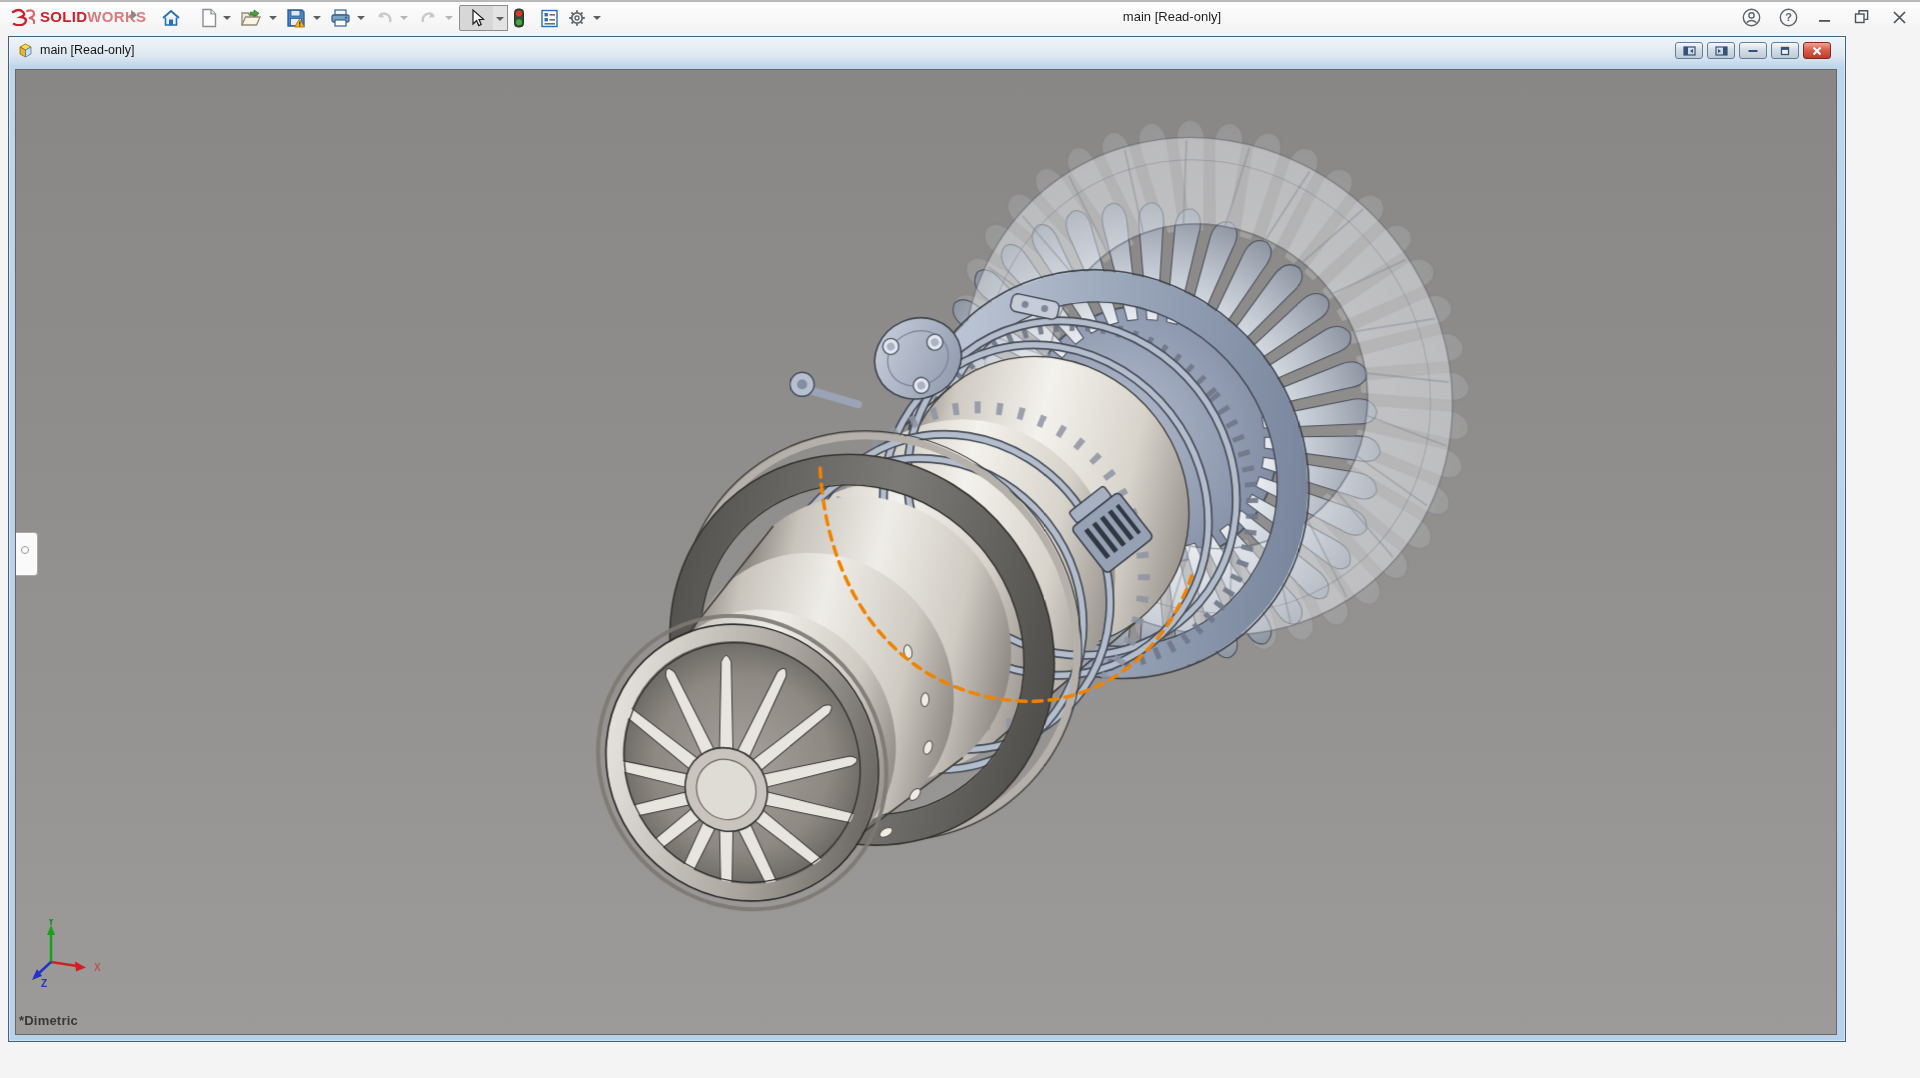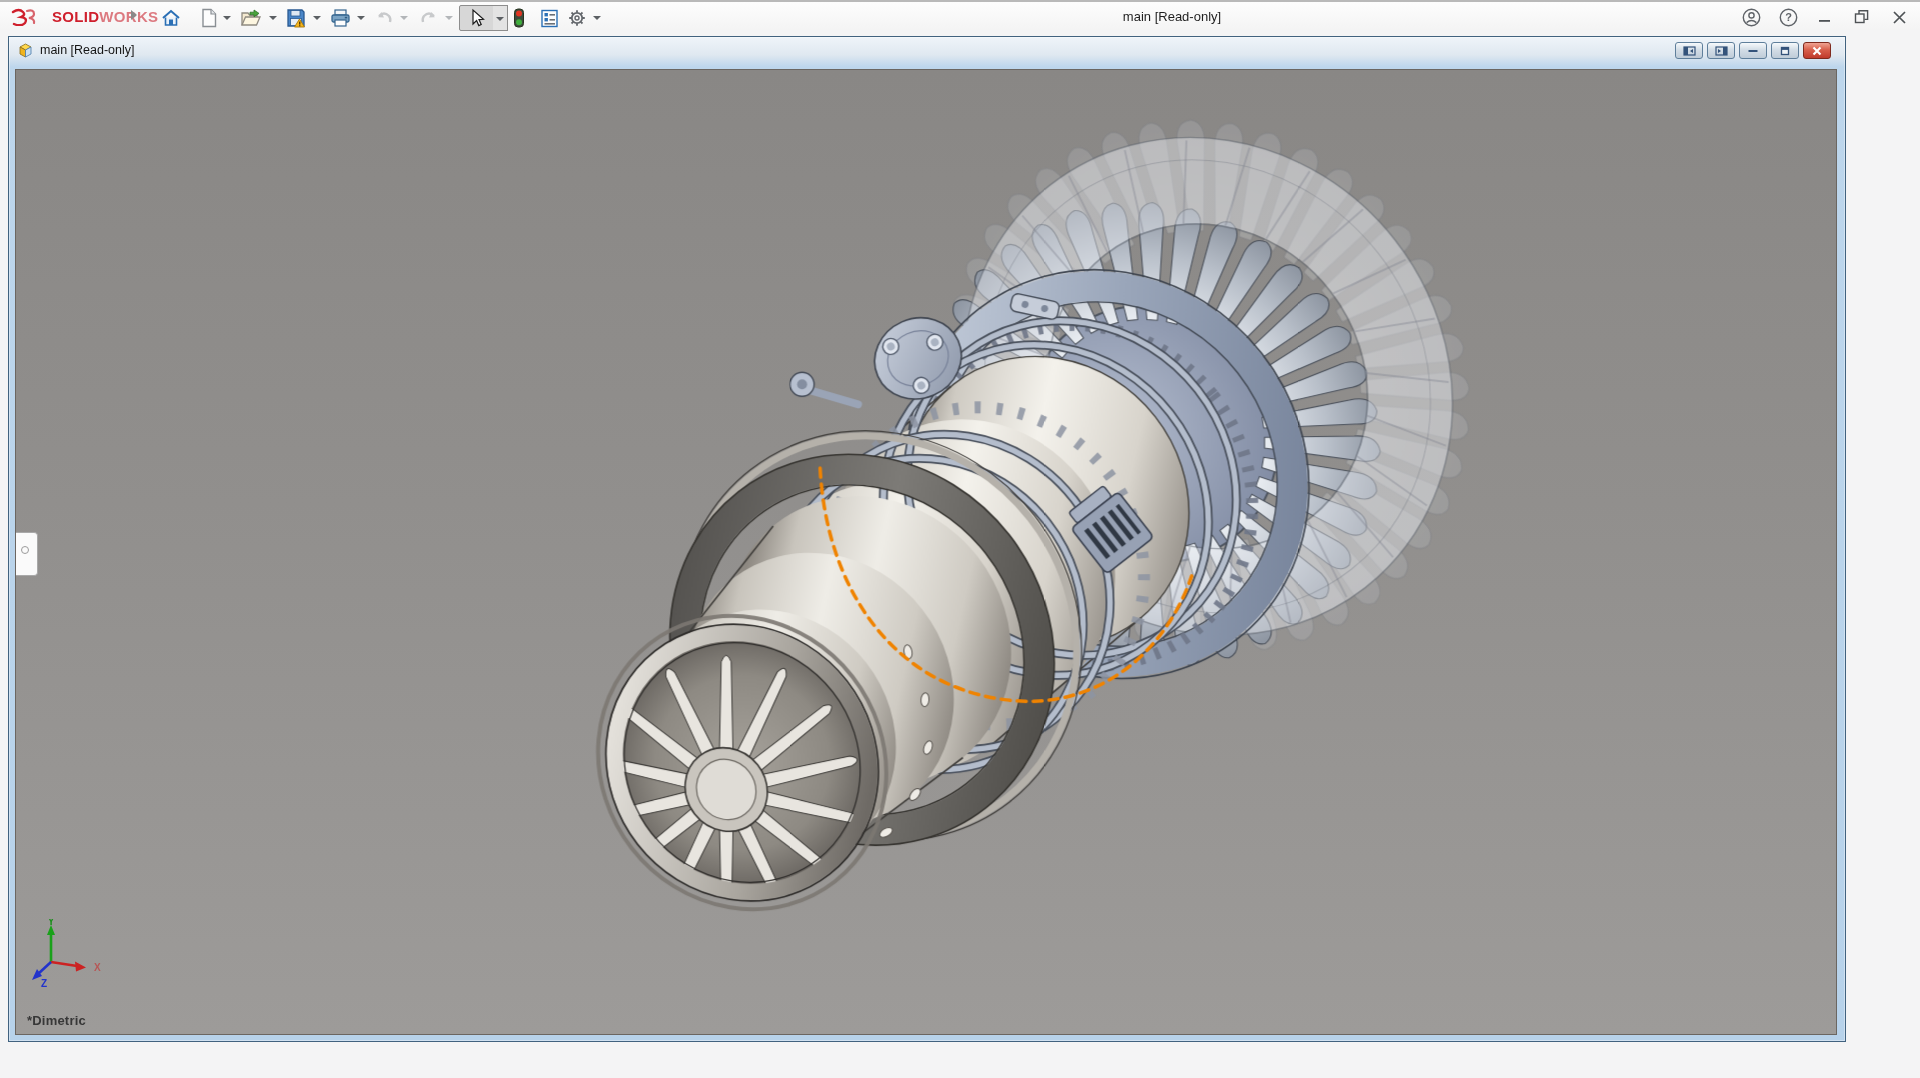--- a/index.html
+++ b/index.html
@@ -1,21 +1,21 @@
 <!DOCTYPE html>
 <html><head>
 <meta charset="utf-8">
 <style>
   html,body{margin:0;padding:0;width:1920px;height:1078px;overflow:hidden;
     background:#f4f4f5;font-family:"Liberation Sans",sans-serif;
     -webkit-font-smoothing:antialiased;}
   
   .topbar{position:absolute;left:0;top:0;width:1920px;height:30px;
     background:linear-gradient(#fdfdfd,#f4f4f4);border-top:2px solid #b9b9b9;box-sizing:border-box;}
-  .logo{position:absolute;left:10px;top:5px;height:20px;display:flex;align-items:center;gap:16px;}
+  .logo{position:absolute;left:10px;top:5px;height:20px;display:flex;align-items:center;gap:4px;}
   .logo .word{font-size:15px;letter-spacing:.3px;line-height:20px;}
   .logo .w-b{color:#cf1f2c;font-weight:bold;}
   .logo .w-l{color:#d8646c;font-weight:bold;opacity:.85;}
   .flyout-arrow{position:absolute;left:131px;top:8px;width:0;height:0;
     border-left:6px solid #8a8a8a;border-top:5px solid transparent;border-bottom:5px solid transparent;}
   .tool{position:absolute;top:3px;width:24px;height:24px;display:flex;align-items:center;justify-content:center;border:1px solid transparent;border-radius:2px;}
   .tool.active{background:#d7d7d7;border:1px solid #8d8d8d;}
   .tool.disabled{opacity:.45;}
   .caret{position:absolute;top:12px;width:10px;height:8px;}
   .caret:after{content:"";position:absolute;left:1px;top:2px;width:0;height:0;
@@ -41,21 +41,21 @@
   
   .viewport{position:absolute;left:6px;top:32px;right:8px;bottom:6px;
     border:1px solid #6b6661;box-sizing:border-box;
     background:linear-gradient(180deg,#898785 0%,#918f8d 45%,#9d9b99 100%);overflow:hidden;}
   .vp-svg{position:absolute;left:0;top:0;width:100%;height:100%;}
   .collapsed-tab{position:absolute;left:-1px;top:462px;width:22px;height:42px;
     background:#fafafa;border:1px solid #a9a9a9;border-left:none;border-radius:0 4px 4px 0;}
   .collapsed-tab .dot{position:absolute;left:6px;top:13px;width:8px;height:8px;border-radius:50%;
     border:1.5px solid #9b9b9b;box-sizing:border-box;}
   .triad{position:absolute;left:15px;bottom:35px;width:80px;height:80px;}
-  .view-label{position:absolute;left:11px;bottom:6px;font-size:13px;font-weight:bold;color:#373737;letter-spacing:.2px;}
+  .view-label{position:absolute;left:3px;bottom:6px;font-size:13px;font-weight:bold;color:#373737;letter-spacing:.2px;}
   svg text{font-family:"Liberation Sans",sans-serif;}
 </style>
 </head>
 <body>
 
 <div class="topbar">
   <div class="logo">
     <svg width="26" height="18" viewBox="0 0 26 18">
       <path d="M3 4 q6 -4 10 0 q3 3 -2 5 q7 1 4 6 q-4 4 -11 1" fill="none" stroke="#cf1f2c" stroke-width="2.4" stroke-linecap="round"></path>
       <path d="M17 3 q7 -2 7 3 q0 3 -5 4 q6 1 5 5" fill="none" stroke="#d8646c" stroke-width="2.2" stroke-linecap="round"></path>

